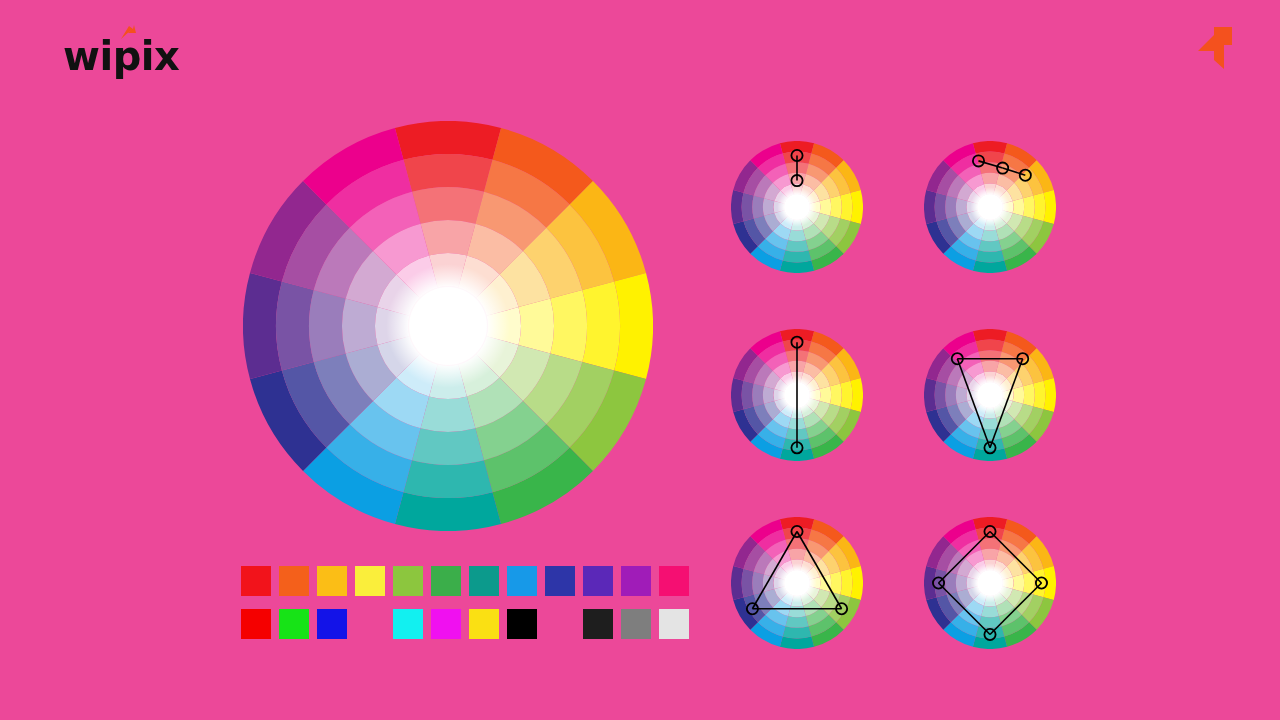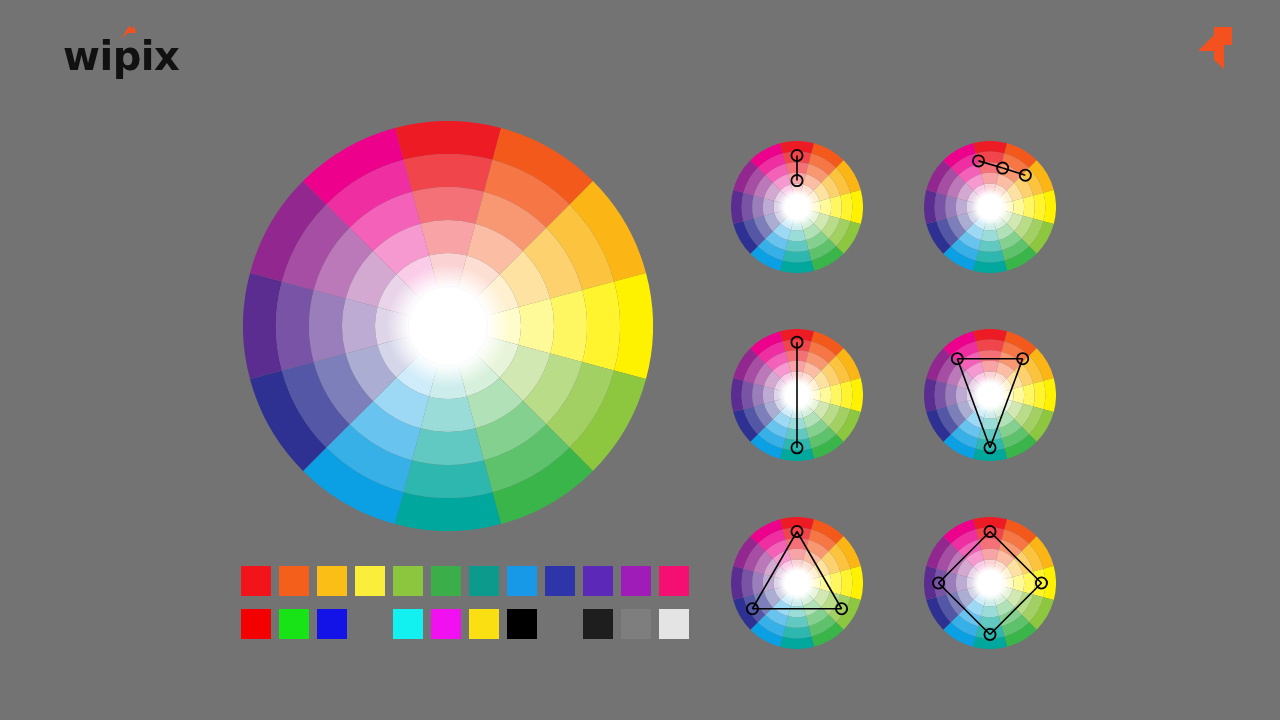--- a/index.html
+++ b/index.html
@@ -2,21 +2,21 @@
 <html><head>
 <meta charset="utf-8">
 <style>
   * { box-sizing: border-box; margin: 0; padding: 0; }
   html, body {
     width: 1280px; height: 720px;
     background: #ffffff;
     font-family: "Liberation Sans", sans-serif;
     overflow: hidden;
   }
-  #stage { position: relative; width: 1280px; height: 720px; background: #737373; }
+  #stage { position: relative; width: 1280px; height: 720px; background: #ec4899; }
 
   
   #brand-logo {
     position: absolute; left: 63px; top: 36px;
     display: flex; align-items: flex-start;
   }
   #brand-wordmark {
     font-family: "DejaVu Sans", sans-serif;
     font-size: 40px;
     font-weight: 700;

